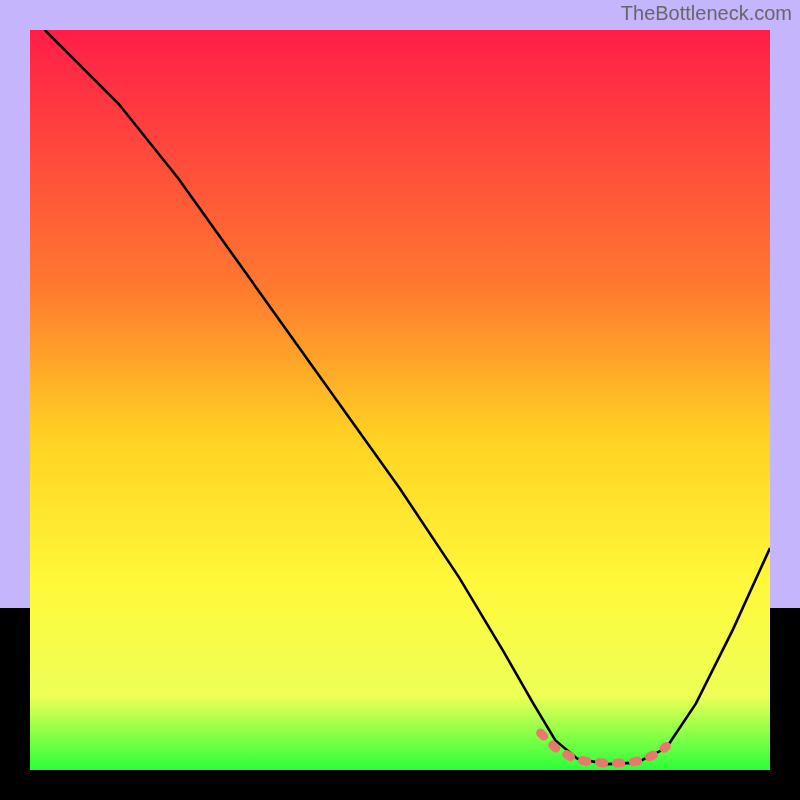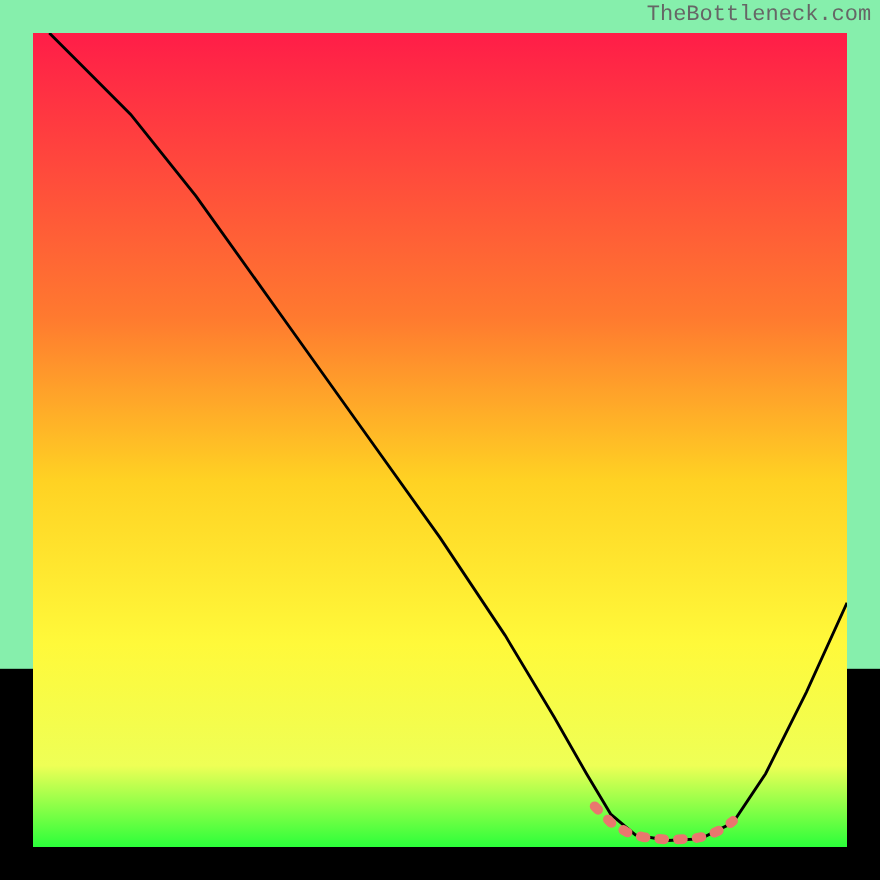--- a/index.html
+++ b/index.html
@@ -8,22 +8,21 @@
     width: 800px;
     height: 800px;
     background: #000;
     overflow: hidden;
     font-family: Arial, Helvetica, sans-serif;
   }
   .frame {
     position: relative;
     width: 800px;
     height: 608px;
-    background: #86efac;
-    font-family: Liberation Mono, monospace;
+    background: #c4b5fd;
   }
   .watermark {
     position: absolute;
     top: 2px;
     right: 8px;
     color: #666;
     font-size: 20px;
     font-weight: 500;
     
   }

